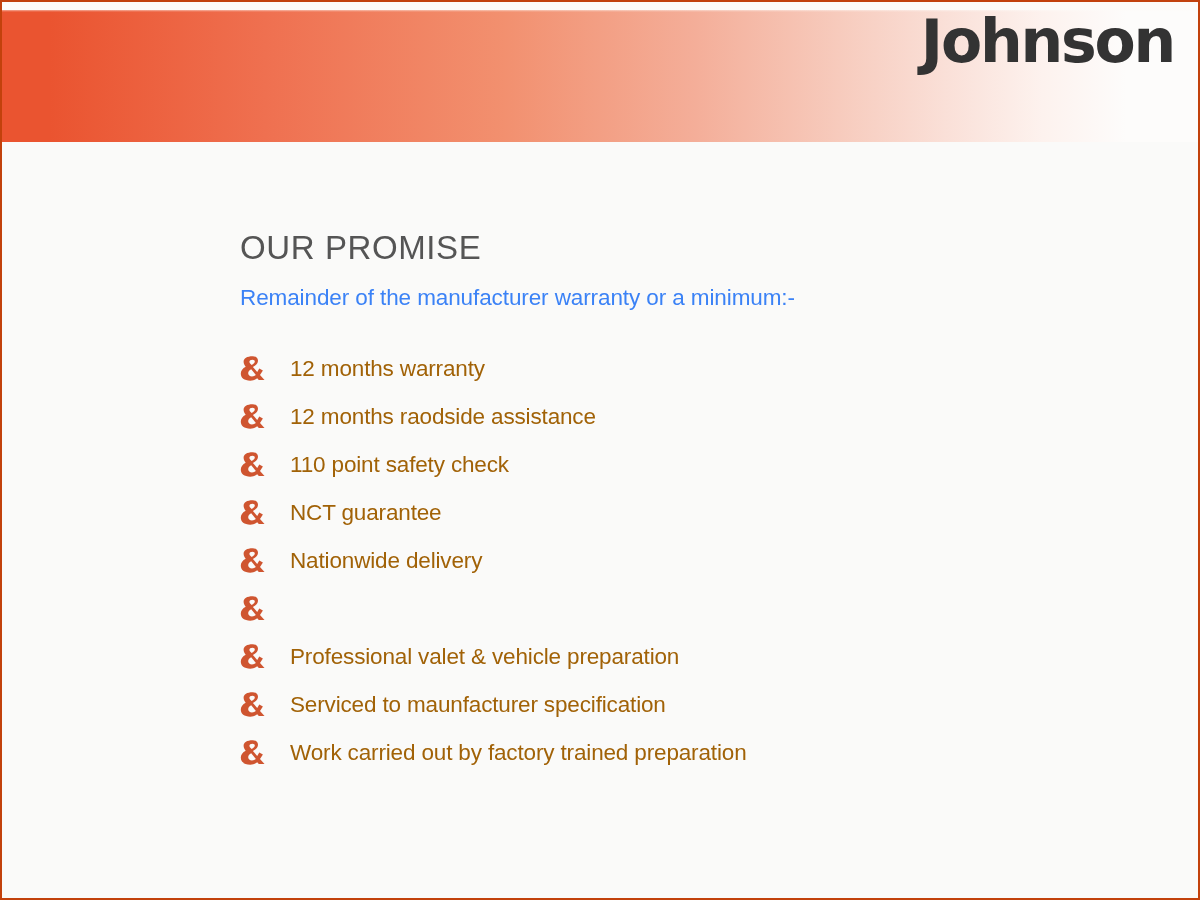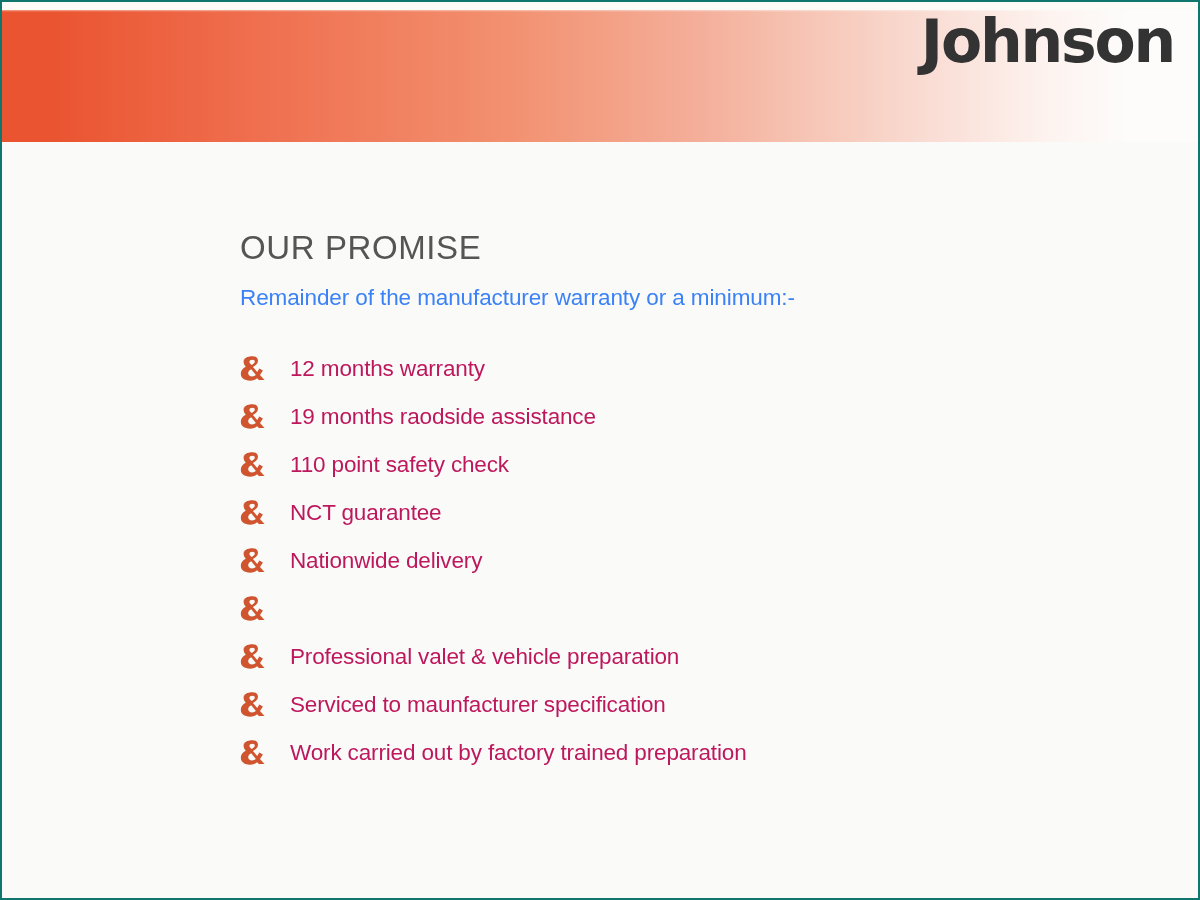--- a/index.html
+++ b/index.html
@@ -13,21 +13,21 @@
     background: #ffffff;
     font-family: "Liberation Sans", sans-serif;
     overflow: hidden;
   }
 
   .page {
     position: relative;
     box-sizing: border-box;
     width: 1200px;
     height: 900px;
-    border: 2px solid #0f766e;
+    border: 2px solid #c2410c;
     background: #fafaf9;
     overflow: hidden;
     text-decoration: underline;
   }
 
   
   .header {
     position: absolute;
     left: 0;
     top: 0;
@@ -143,21 +143,21 @@
     align-items: center;
     justify-content: flex-start;
   }
 
   .bullet svg {
     display: block;
   }
 
   .item-label {
     font-size: 22.5px;
-    color: #be185d;
+    color: #a16207;
     letter-spacing: -0.15px;
     white-space: nowrap;
   }
 </style>
 </head>
 <body>
 
 <div class="page">
 
   <div class="header">
@@ -185,21 +185,21 @@
         </span>
         <span class="item-label">12 months warranty</span>
       </li>
 
       <li class="promise-item">
         <span class="bullet">
           <svg width="26" height="28" viewBox="0 0 26 28" aria-hidden="true">
             <path d="M12.6 1.2c3.1 0 5.4 1.9 5.4 4.6 0 2.3-1.4 3.9-3.6 5.3l-1.5 1 4.3 4.8 2.1-3.3 3.6 1.9-2.9 4.4 4.5 5.1h-5.7l-1.6-1.8c-1.9 1.6-4.2 2.5-6.9 2.5C4.1 25.7.8 22.9.8 18.6c0-3.1 1.9-5.2 4.9-6.9C4.4 10.2 3.6 8.6 3.6 6.6c0-3.2 3.4-5.4 9-5.4zm-1.4 13.1c-1.9 1.1-3 2.3-3 3.9 0 1.9 1.6 3.2 3.8 3.2 1.5 0 2.8-.5 3.9-1.4l-4.7-5.7zm1.3-9.6c-1.9 0-3.1.8-3.1 2.1 0 1.1.7 2 2.3 3.1l.7-.4c1.6-1 2.4-1.9 2.4-3 0-1.1-.9-1.8-2.3-1.8z" fill="#cf5530"></path>
           </svg>
         </span>
-        <span class="item-label">19 months raodside assistance</span>
+        <span class="item-label">12 months raodside assistance</span>
       </li>
 
       <li class="promise-item">
         <span class="bullet">
           <svg width="26" height="28" viewBox="0 0 26 28" aria-hidden="true">
             <path d="M12.6 1.2c3.1 0 5.4 1.9 5.4 4.6 0 2.3-1.4 3.9-3.6 5.3l-1.5 1 4.3 4.8 2.1-3.3 3.6 1.9-2.9 4.4 4.5 5.1h-5.7l-1.6-1.8c-1.9 1.6-4.2 2.5-6.9 2.5C4.1 25.7.8 22.9.8 18.6c0-3.1 1.9-5.2 4.9-6.9C4.4 10.2 3.6 8.6 3.6 6.6c0-3.2 3.4-5.4 9-5.4zm-1.4 13.1c-1.9 1.1-3 2.3-3 3.9 0 1.9 1.6 3.2 3.8 3.2 1.5 0 2.8-.5 3.9-1.4l-4.7-5.7zm1.3-9.6c-1.9 0-3.1.8-3.1 2.1 0 1.1.7 2 2.3 3.1l.7-.4c1.6-1 2.4-1.9 2.4-3 0-1.1-.9-1.8-2.3-1.8z" fill="#cf5530"></path>
           </svg>
         </span>
         <span class="item-label">110 point safety check</span>
       </li>

